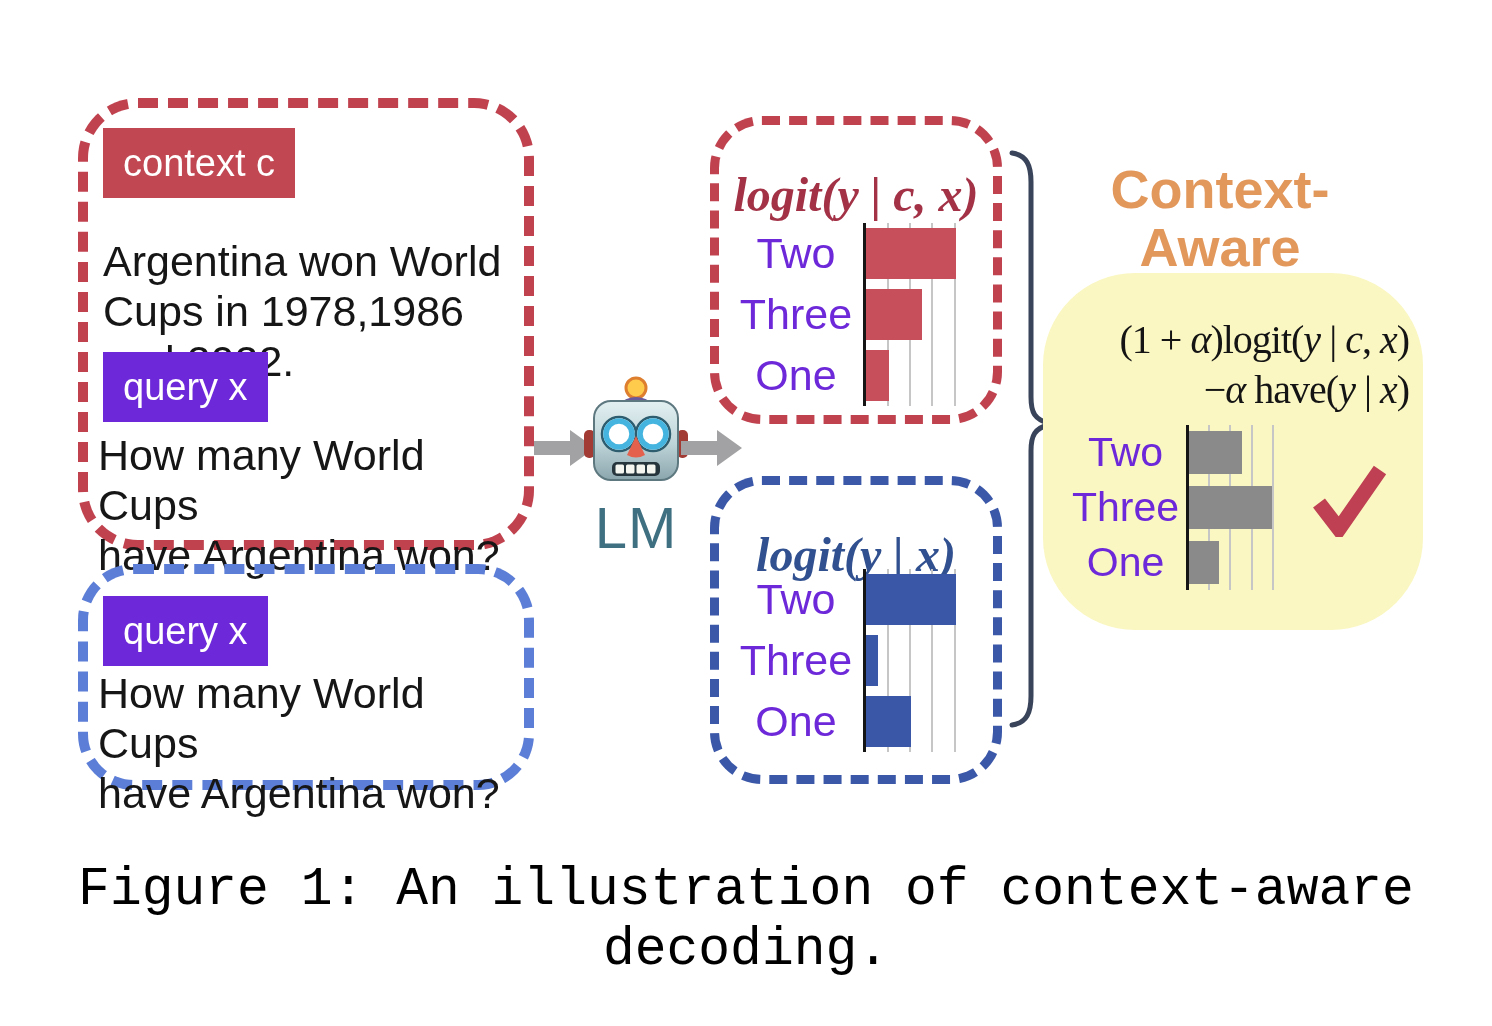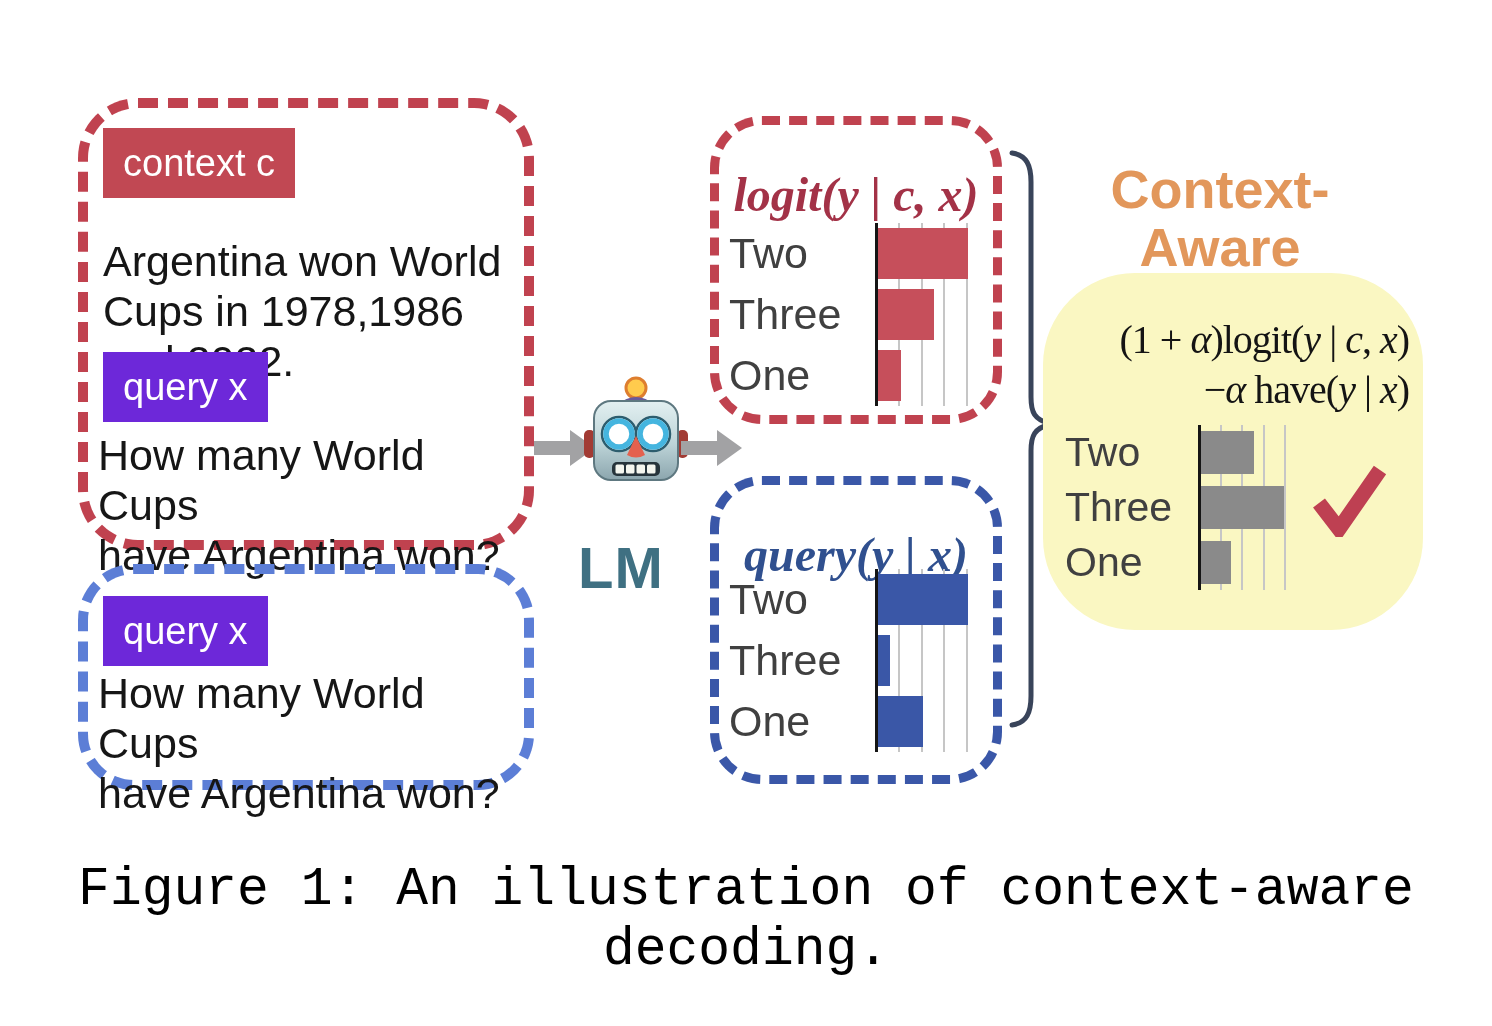--- a/index.html
+++ b/index.html
@@ -14,35 +14,35 @@
   #ctx-box{left:78px;top:98px;width:456px;height:452px;border:10px dashed #C0424F;border-radius:60px;}
   #qry-box{left:78px;top:564px;width:456px;height:226px;border:10px dashed #5C7ED6;border-radius:56px;}
 
   .badge{position:absolute;color:#ffffff;font-size:38px;line-height:70px;height:70px;padding:0 20px;white-space:nowrap;}
   .badge.red{background:#C14853;}
   .badge.blue{background:#6d28d9;}
 
   .body-text{position:absolute;color:#161616;font-size:43px;line-height:50px;white-space:pre-line;}
 
   
-  .lm-label{position:absolute;left:578px;top:494px;width:116px;text-align:left;
-    font-size:58px;font-weight:bold;color:#3F7082;letter-spacing:1px;margin-top:40px;}
+  .lm-label{position:absolute;left:578px;top:494px;width:116px;text-align:center;
+    font-size:58px;font-weight:normal;color:#3F7082;letter-spacing:1px;}
 
   
   #logit-ctx-box{left:710px;top:116px;width:292px;height:308px;border:9px dashed #C0424F;border-radius:52px;}
   #logit-qry-box{left:710px;top:476px;width:292px;height:308px;border:9px dashed #3A57A8;border-radius:52px;}
   .logit-title{position:absolute;left:0;width:100%;text-align:center;
     font-family:"Liberation Serif",serif;font-style:italic;font-weight:600;font-size:48px;white-space:nowrap;margin-top:24px;}
   #logit-ctx-box .logit-title{top:18px;color:#A33247;}
   #logit-qry-box .logit-title{top:18px;color:#30508F;}
 
   
   .hchart{position:absolute;display:flex;flex-direction:column;}
   .hrow{display:flex;align-items:center;height:61px;}
-  .hlabel{width:134px;padding-right:12px;text-align:left;font-size:43px;color:#404040;flex:none;}
+  .hlabel{width:134px;padding-right:0;text-align:center;font-size:43px;color:#6d28d9;flex:none;}
   .hbarwrap{position:relative;width:90px;height:100%;border-left:3px solid #151515;flex:none;
     background-image:repeating-linear-gradient(to right,transparent 0px,transparent 20.5px,#C6C6C6 20.5px,#C6C6C6 22.5px);}
   .hbar{position:absolute;left:0;top:5px;height:51px;display:block;}
   #chart-red{left:10px;top:98px;}
   #chart-blue{left:10px;top:84px;}
 
   
   .cad-heading{position:absolute;left:1030px;top:160px;width:380px;text-align:center;
     font-size:54px;line-height:58px;font-weight:bold;color:#E2975B;white-space:pre-line;}
 
@@ -137,21 +137,21 @@
         <div class="hrow">
           <span class="hlabel">One</span>
           <span class="hbarwrap">
             <span class="hbar" style="width: 25%; background: rgb(198, 79, 91);"></span>
           </span>
         </div>
       </div>
   </div>
 
   <div class="box" id="logit-qry-box">
-    <div class="logit-title">query(y | x)</div>
+    <div class="logit-title">logit(y | x)</div>
     <div class="hchart" id="chart-blue">
         <div class="hrow">
           <span class="hlabel">Two</span>
           <span class="hbarwrap">
             <span class="hbar" style="width: 100%; background: rgb(58, 87, 167);"></span>
           </span>
         </div>
         <div class="hrow">
           <span class="hlabel">Three</span>
           <span class="hbarwrap">

